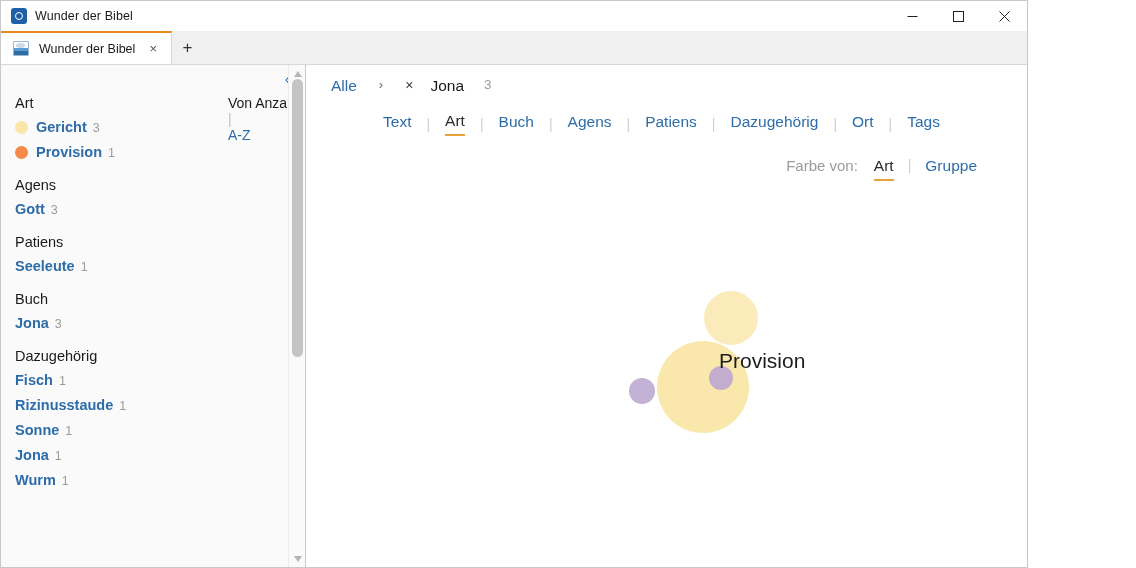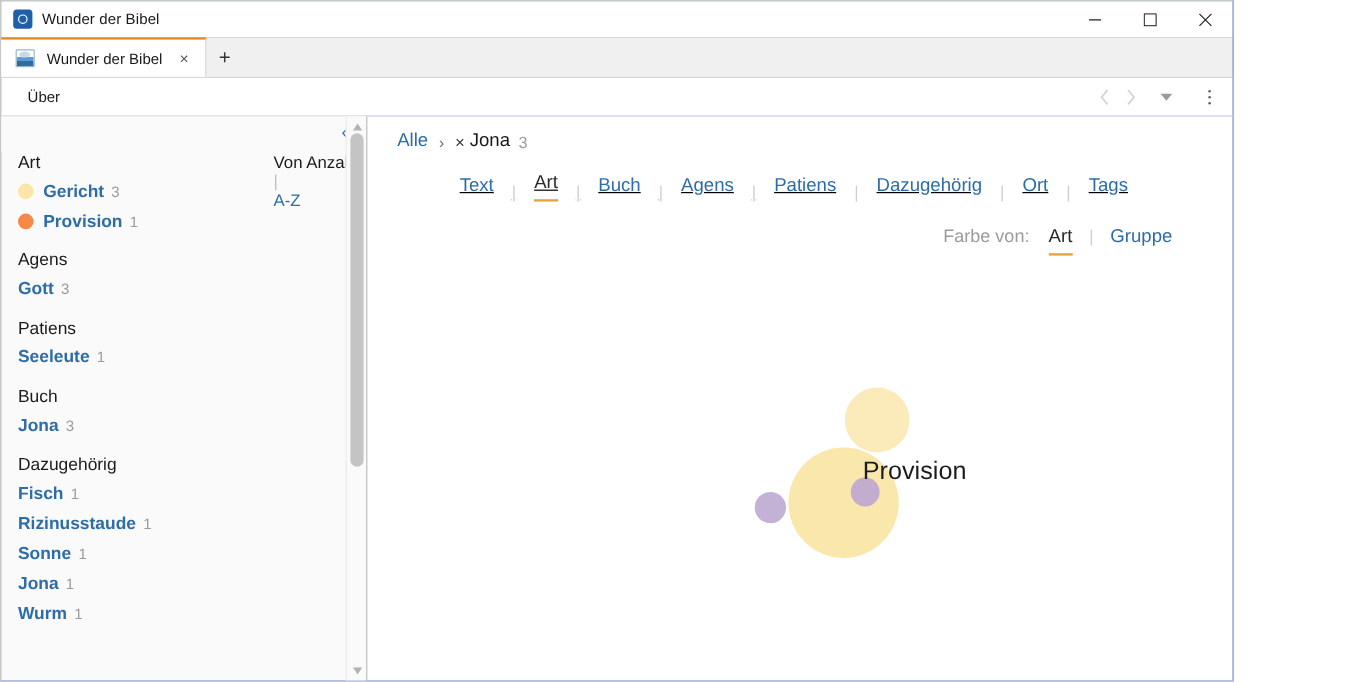--- a/index.html
+++ b/index.html
@@ -212,34 +212,34 @@
   }
 
   
   .main {
     flex: 1 1 auto; position: relative;
     background: #ffffff;
     min-width: 0;
   }
   .breadcrumb {
     padding: 12px 0 0 25px;
-    display: flex; align-items: center;
+    display: flex; align-items: flex-start;
     font-size: 15.5px;
+    gap: 13px;
   }
   .bc-all { color: #2d6ca8; }
   .bc-sep { color: #6b6b6b; margin: 0 9px; font-size: 13px; }
   .bc-x { color: #3a3a3a; font-size: 14px; margin-right: 4px; }
   .bc-term { color: #1a1a1a; }
   .bc-count { color: #9b9b9b; font-size: 13.5px; margin-left: 7px; }
 
   .tabs-row {
-    display: flex; align-items: flex-end; justify-content: center;
+    display: flex; align-items: center; justify-content: center;
     margin-top: 17px;
     padding-right: 10px;
-    text-decoration: underline;
   }
   .vtab {
     font-size: 15.5px; color: #2d6ca8;
     padding: 0 0 4px 0;
     position: relative;
   }
   .vtab.active {
     color: #2a2a2a;
     border-bottom: 2.5px solid #e8a33d;
   }
@@ -302,45 +302,20 @@
 
   <div class="tabstrip">
     <div class="tab">
       <div class="tab-icon"></div>
       <div class="tab-title">Wunder der Bibel</div>
       <div class="tab-close">×</div>
     </div>
     <div class="tab-new">+</div>
   </div>
 
-  <div class="menubar">
-    <div class="menu-item">Über</div>
-    <div class="toolbar-right">
-      <div class="tb-icon">
-        <svg width="9" height="14" viewBox="0 0 9 14">
-            <polyline points="7,1 2,7 7,13" fill="none" stroke="#d2d2d2" stroke-width="1.4"></polyline>
-          </svg>
-      </div>
-      <div class="tb-icon">
-        <svg width="9" height="14" viewBox="0 0 9 14">
-            <polyline points="2,1 7,7 2,13" fill="none" stroke="#d2d2d2" stroke-width="1.4"></polyline>
-          </svg>
-      </div>
-      <div class="tb-icon dark" style="margin-left:8px;">
-        <svg width="10" height="7" viewBox="0 0 10 7">
-            <polygon points="0,0 10,0 5,6" fill="#9a9a9a"></polygon>
-          </svg>
-      </div>
-      <div class="tb-dots" style="margin-left:12px;">
-        <i></i>
-          <i></i>
-          <i></i>
-      </div>
-    </div>
-  </div>
 
   <div class="body">
 
     <div class="sidebar">
       <div class="sidebar-top">
         <div class="collapse-btn">«</div>
       </div>
 
       <div class="facets">
 

